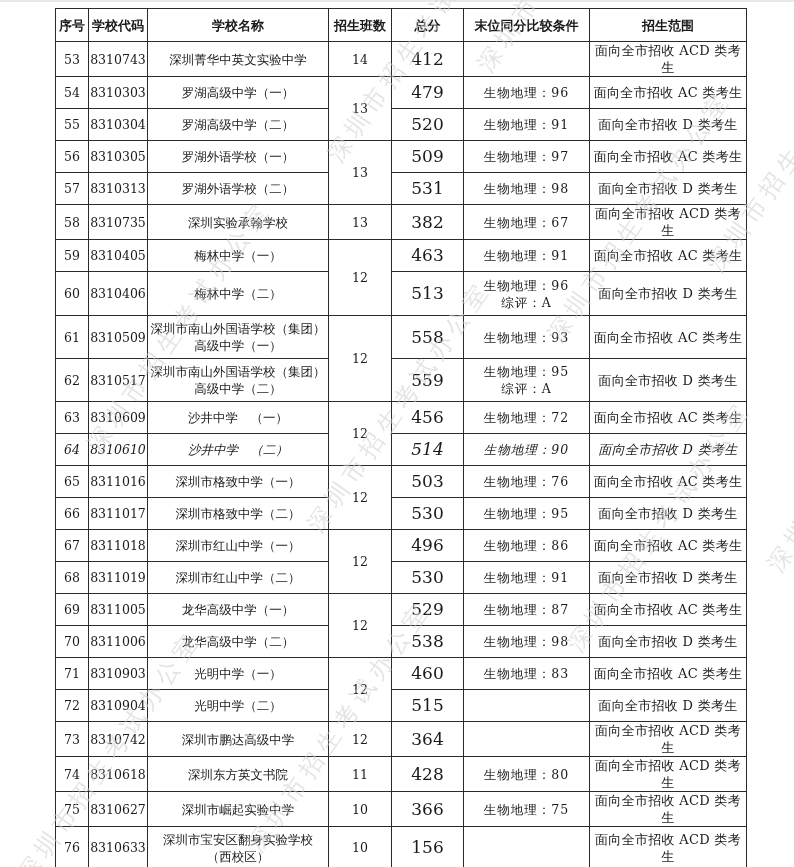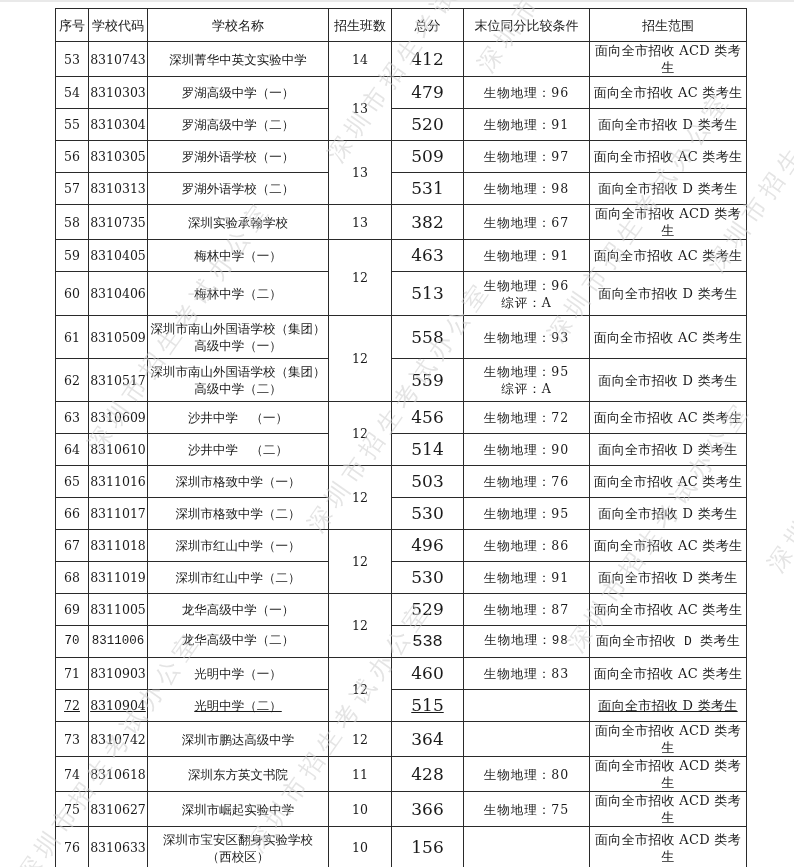--- a/index.html
+++ b/index.html
@@ -2,21 +2,21 @@
 <html><head>
 <meta charset="utf-8">
 <style>
   html, body { margin:0; padding:0; background:#ffffff; }
   body { width:794px; height:867px; position:relative; overflow:hidden;
          font-family:"DejaVu Serif","Liberation Serif",serif; color:#1a1a1a; }
   .topline { position:absolute; left:0; top:0; width:794px; height:2px; background:#e9e9e9; }
   table { position:absolute; left:55px; top:8px; border-collapse:collapse; table-layout:fixed; }
   td, th { border:1.3px solid #2a2a2a; text-align:center; vertical-align:middle;
            padding:0; font-size:12.5px; line-height:17px; font-weight:normal; overflow:hidden; }
-  th { font-family:"DejaVu Sans","Liberation Sans",sans-serif; font-weight:normal; font-size:13px; height:32px; }
+  th { font-family:"DejaVu Sans","Liberation Sans",sans-serif; font-weight:bold; font-size:13px; height:32px; }
   td.scope { font-size:13px; letter-spacing:0.3px; }
   td.score { font-size:17px; }
   td.cond { letter-spacing:1px; }
   .line { display:block; }
   .wm { position:absolute; color:#cfcfcf; font-family:"DejaVu Serif",serif; font-size:24px;
         letter-spacing:6px; transform:rotate(-55deg); transform-origin:left top; white-space:nowrap;
         pointer-events:none; opacity:0.55; }
 </style>
 </head>
 <body>
@@ -179,21 +179,21 @@
         <td>
           <span class="line">沙井中学　（一）</span>
         </td>
         <td rowspan="2">12</td>
         <td class="score">456</td>
         <td class="cond">
           <span class="line">生物地理：72</span>
         </td>
         <td class="scope">面向全市招收 AC 类考生</td>
       </tr>
-      <tr style="height: 32px;">
+      <tr style="height: 32px; font-style: italic;">
         <td>64</td>
         <td>8310610</td>
         <td>
           <span class="line">沙井中学　（二）</span>
         </td>
         <td class="score">514</td>
         <td class="cond">
           <span class="line">生物地理：90</span>
         </td>
         <td class="scope">面向全市招收 D 类考生</td>
@@ -254,21 +254,21 @@
         <td>
           <span class="line">龙华高级中学（一）</span>
         </td>
         <td rowspan="2">12</td>
         <td class="score">529</td>
         <td class="cond">
           <span class="line">生物地理：87</span>
         </td>
         <td class="scope">面向全市招收 AC 类考生</td>
       </tr>
-      <tr style="height: 32px; font-family: Liberation Mono, monospace;">
+      <tr style="height: 32px;">
         <td>70</td>
         <td>8311006</td>
         <td>
           <span class="line">龙华高级中学（二）</span>
         </td>
         <td class="score">538</td>
         <td class="cond">
           <span class="line">生物地理：98</span>
         </td>
         <td class="scope">面向全市招收 D 类考生</td>
@@ -279,21 +279,21 @@
         <td>
           <span class="line">光明中学（一）</span>
         </td>
         <td rowspan="2">12</td>
         <td class="score">460</td>
         <td class="cond">
           <span class="line">生物地理：83</span>
         </td>
         <td class="scope">面向全市招收 AC 类考生</td>
       </tr>
-      <tr style="height: 32px; text-decoration: underline;">
+      <tr style="height: 32px;">
         <td>72</td>
         <td>8310904</td>
         <td>
           <span class="line">光明中学（二）</span>
         </td>
         <td class="score">515</td>
         <td class="cond"></td>
         <td class="scope">面向全市招收 D 类考生</td>
       </tr>
       <tr style="height: 32px;">

